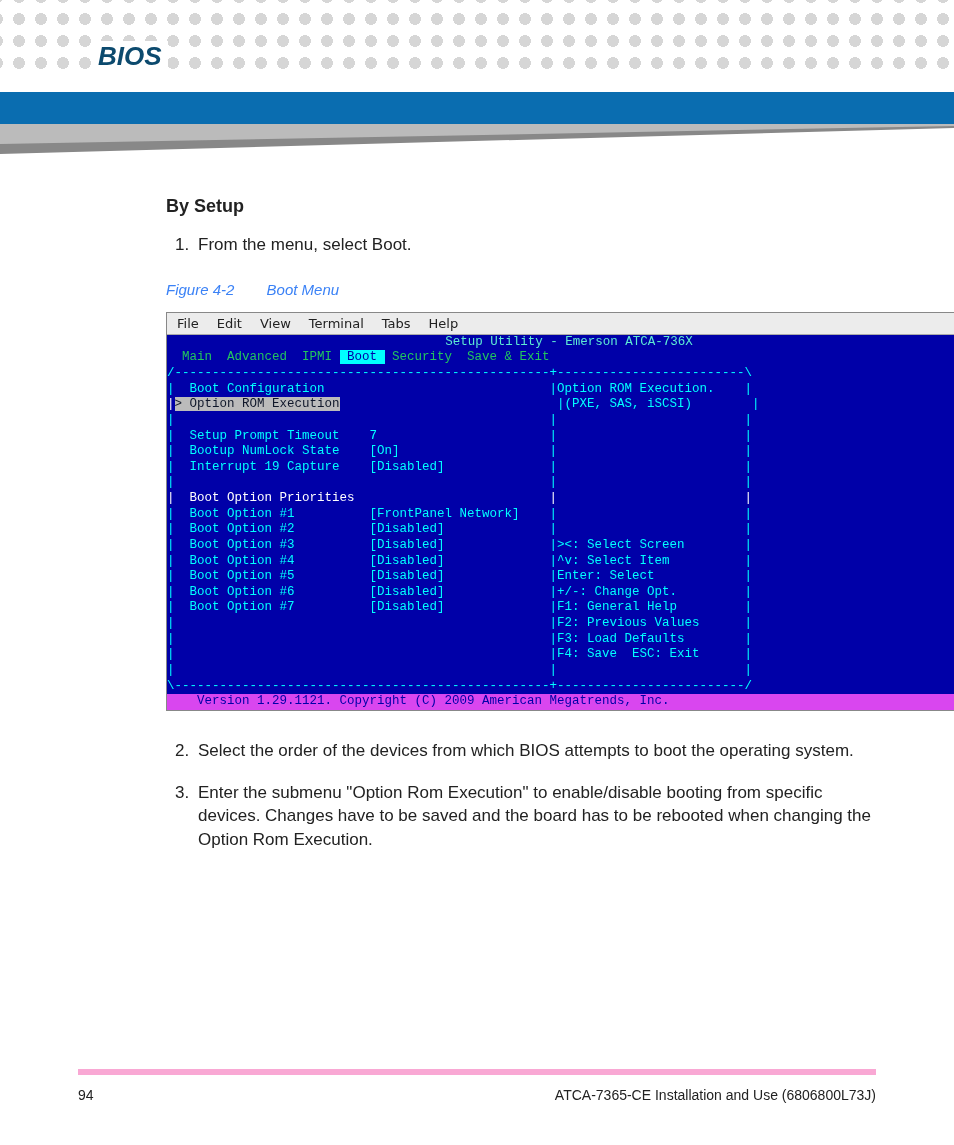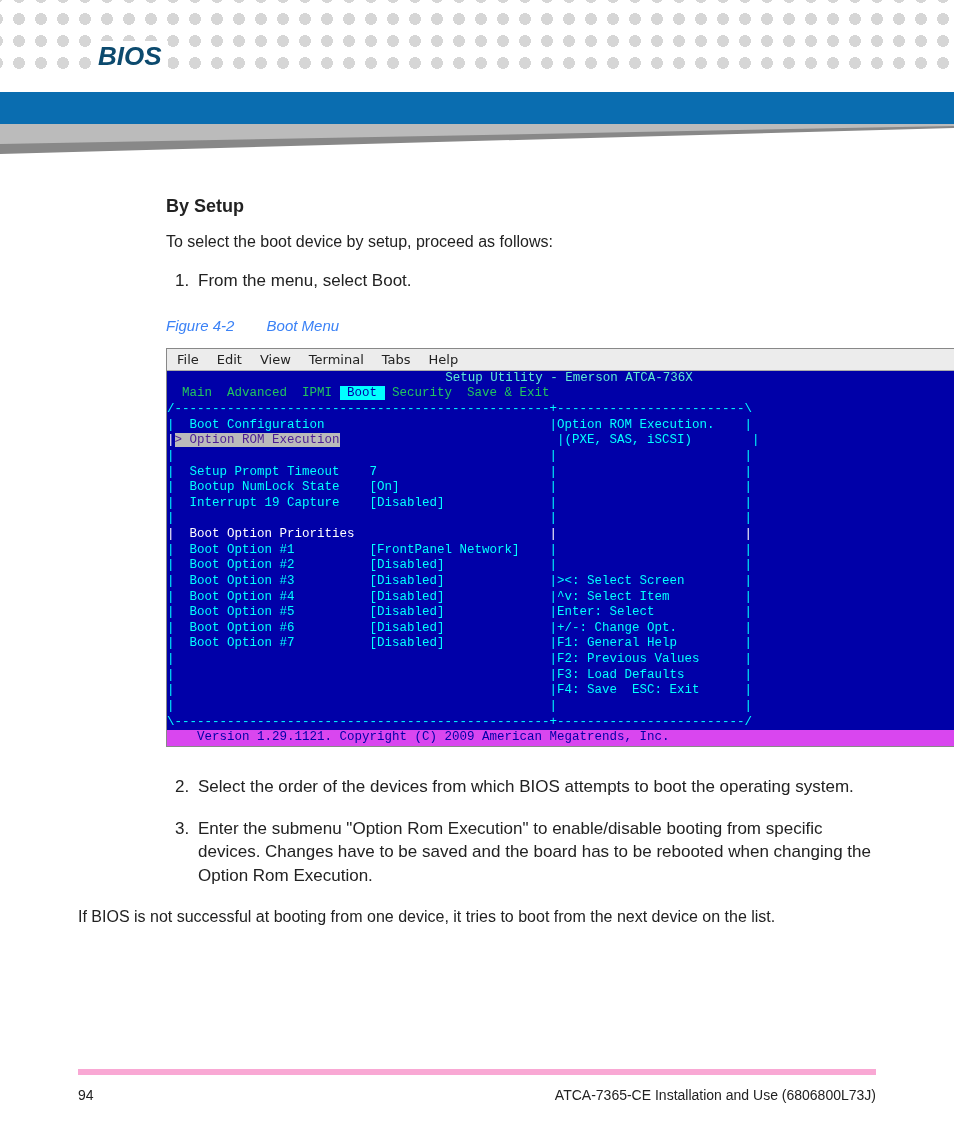--- a/index.html
+++ b/index.html
@@ -120,21 +120,21 @@
   .term-body .tabs-line {
     color: #00ffff;
   }
   .term-body .tabs-line .dim { color: #22c55e; }
   .term-body .tabs-line .active {
     background: #00ffff;
     color: #0000a8;
   }
   .term-body .sel {
     background: #bbbbbb;
-    color: #4c1d95;
+    color: #0f172a;
   }
   .term-body .white { color: #ffffff; }
   .term-body .footer-line {
     background: #d946ef;
     color: #0000a8;
     text-align: left;
   }
   .scroll-col {
     width: 16px;
     background: #dcdcdc;
@@ -172,21 +172,20 @@
 <div class="chapter-title">BIOS</div>
 <div class="blue-bar"></div>
 <svg class="gray-wedge" viewBox="0 0 954 36" preserveAspectRatio="none">
   <polygon points="0,0 954,0 954,4 0,30" fill="#888888"></polygon>
   <polygon points="0,0 954,0 954,2 0,20" fill="#bbbbbb"></polygon>
 </svg>
 
 <div class="content">
 
   <div class="sub-heading">By Setup</div>
-  <div class="intro-text">To select the boot device by setup, proceed as follows:</div>
 
   <ol class="steps">
     <li>From the menu, select Boot.</li>
   </ol>
 
   <div class="figure-caption">
     <span class="figlabel">Figure 4-2</span>
     <span>Boot Menu</span>
   </div>
 
@@ -227,20 +226,19 @@
         <span class="arrow">▾</span>
       </div>
     </div>
   </div>
 
   <ol class="steps" start="2" style="margin-top:28px">
     <li>Select the order of the devices from which BIOS attempts to boot the operating system.</li>
     <li>Enter the submenu "Option Rom Execution" to enable/disable booting from specific devices. Changes have to be saved and the board has to be rebooted when changing the Option Rom Execution.</li>
   </ol>
 
-  <div class="body-text">If BIOS is not successful at booting from one device, it tries to boot from the next device on the list.</div>
 
 </div>
 
 <div class="page-footer">
   <span>94</span>
   <span>ATCA-7365-CE Installation and Use (6806800L73J)</span>
 </div>
 
 </body></html>

